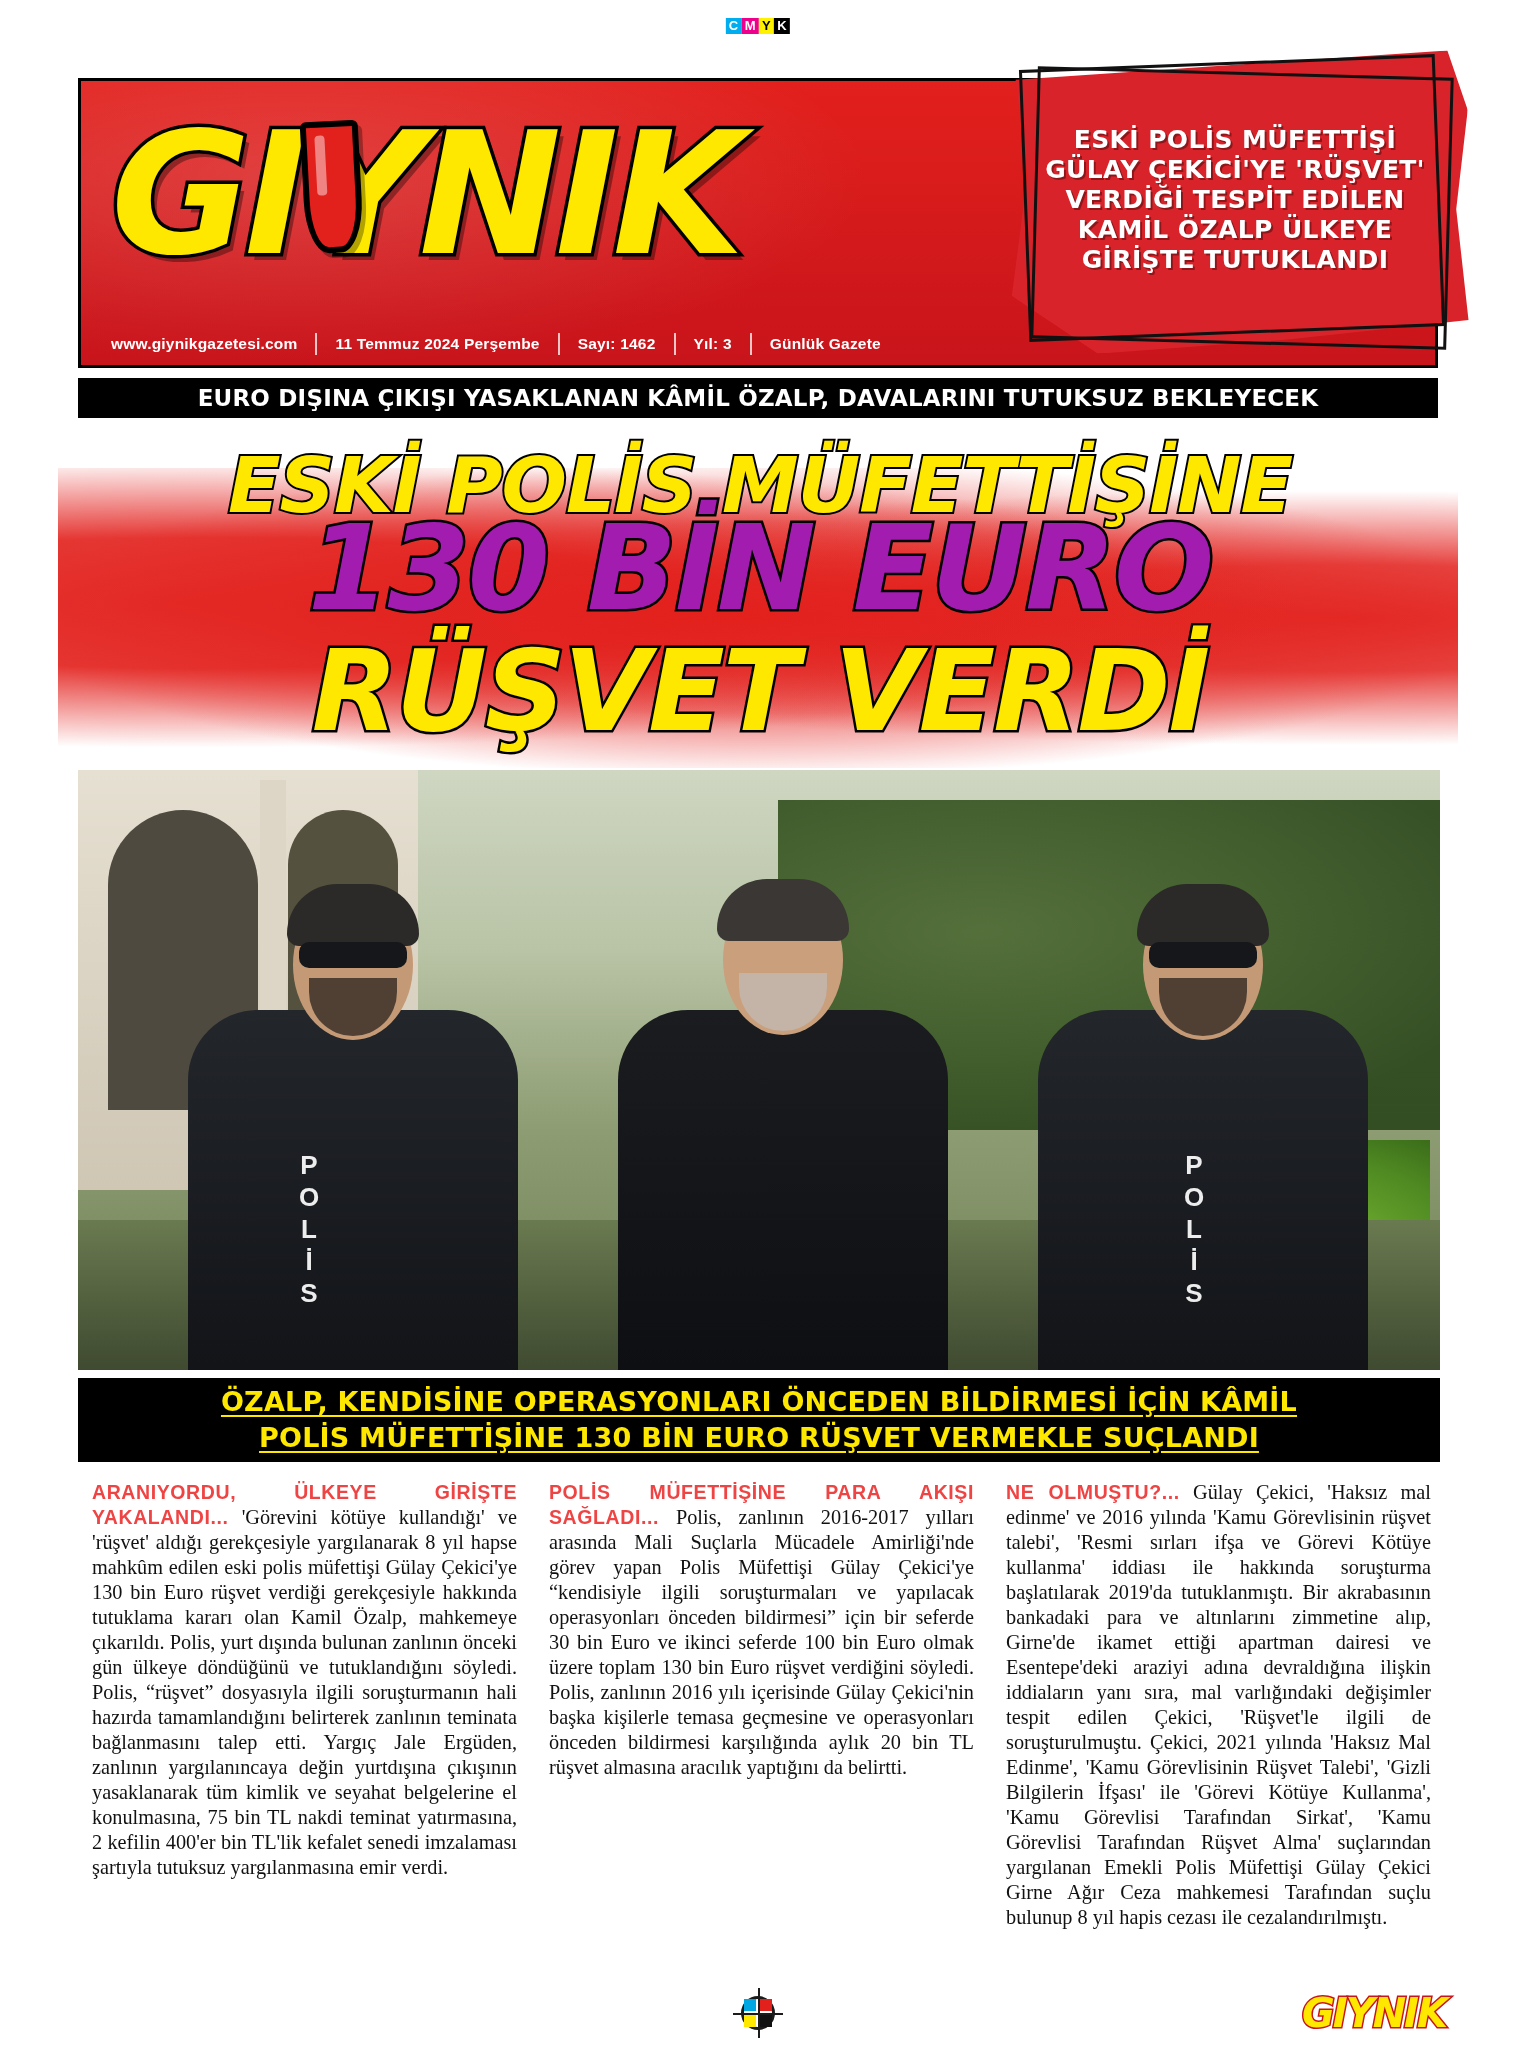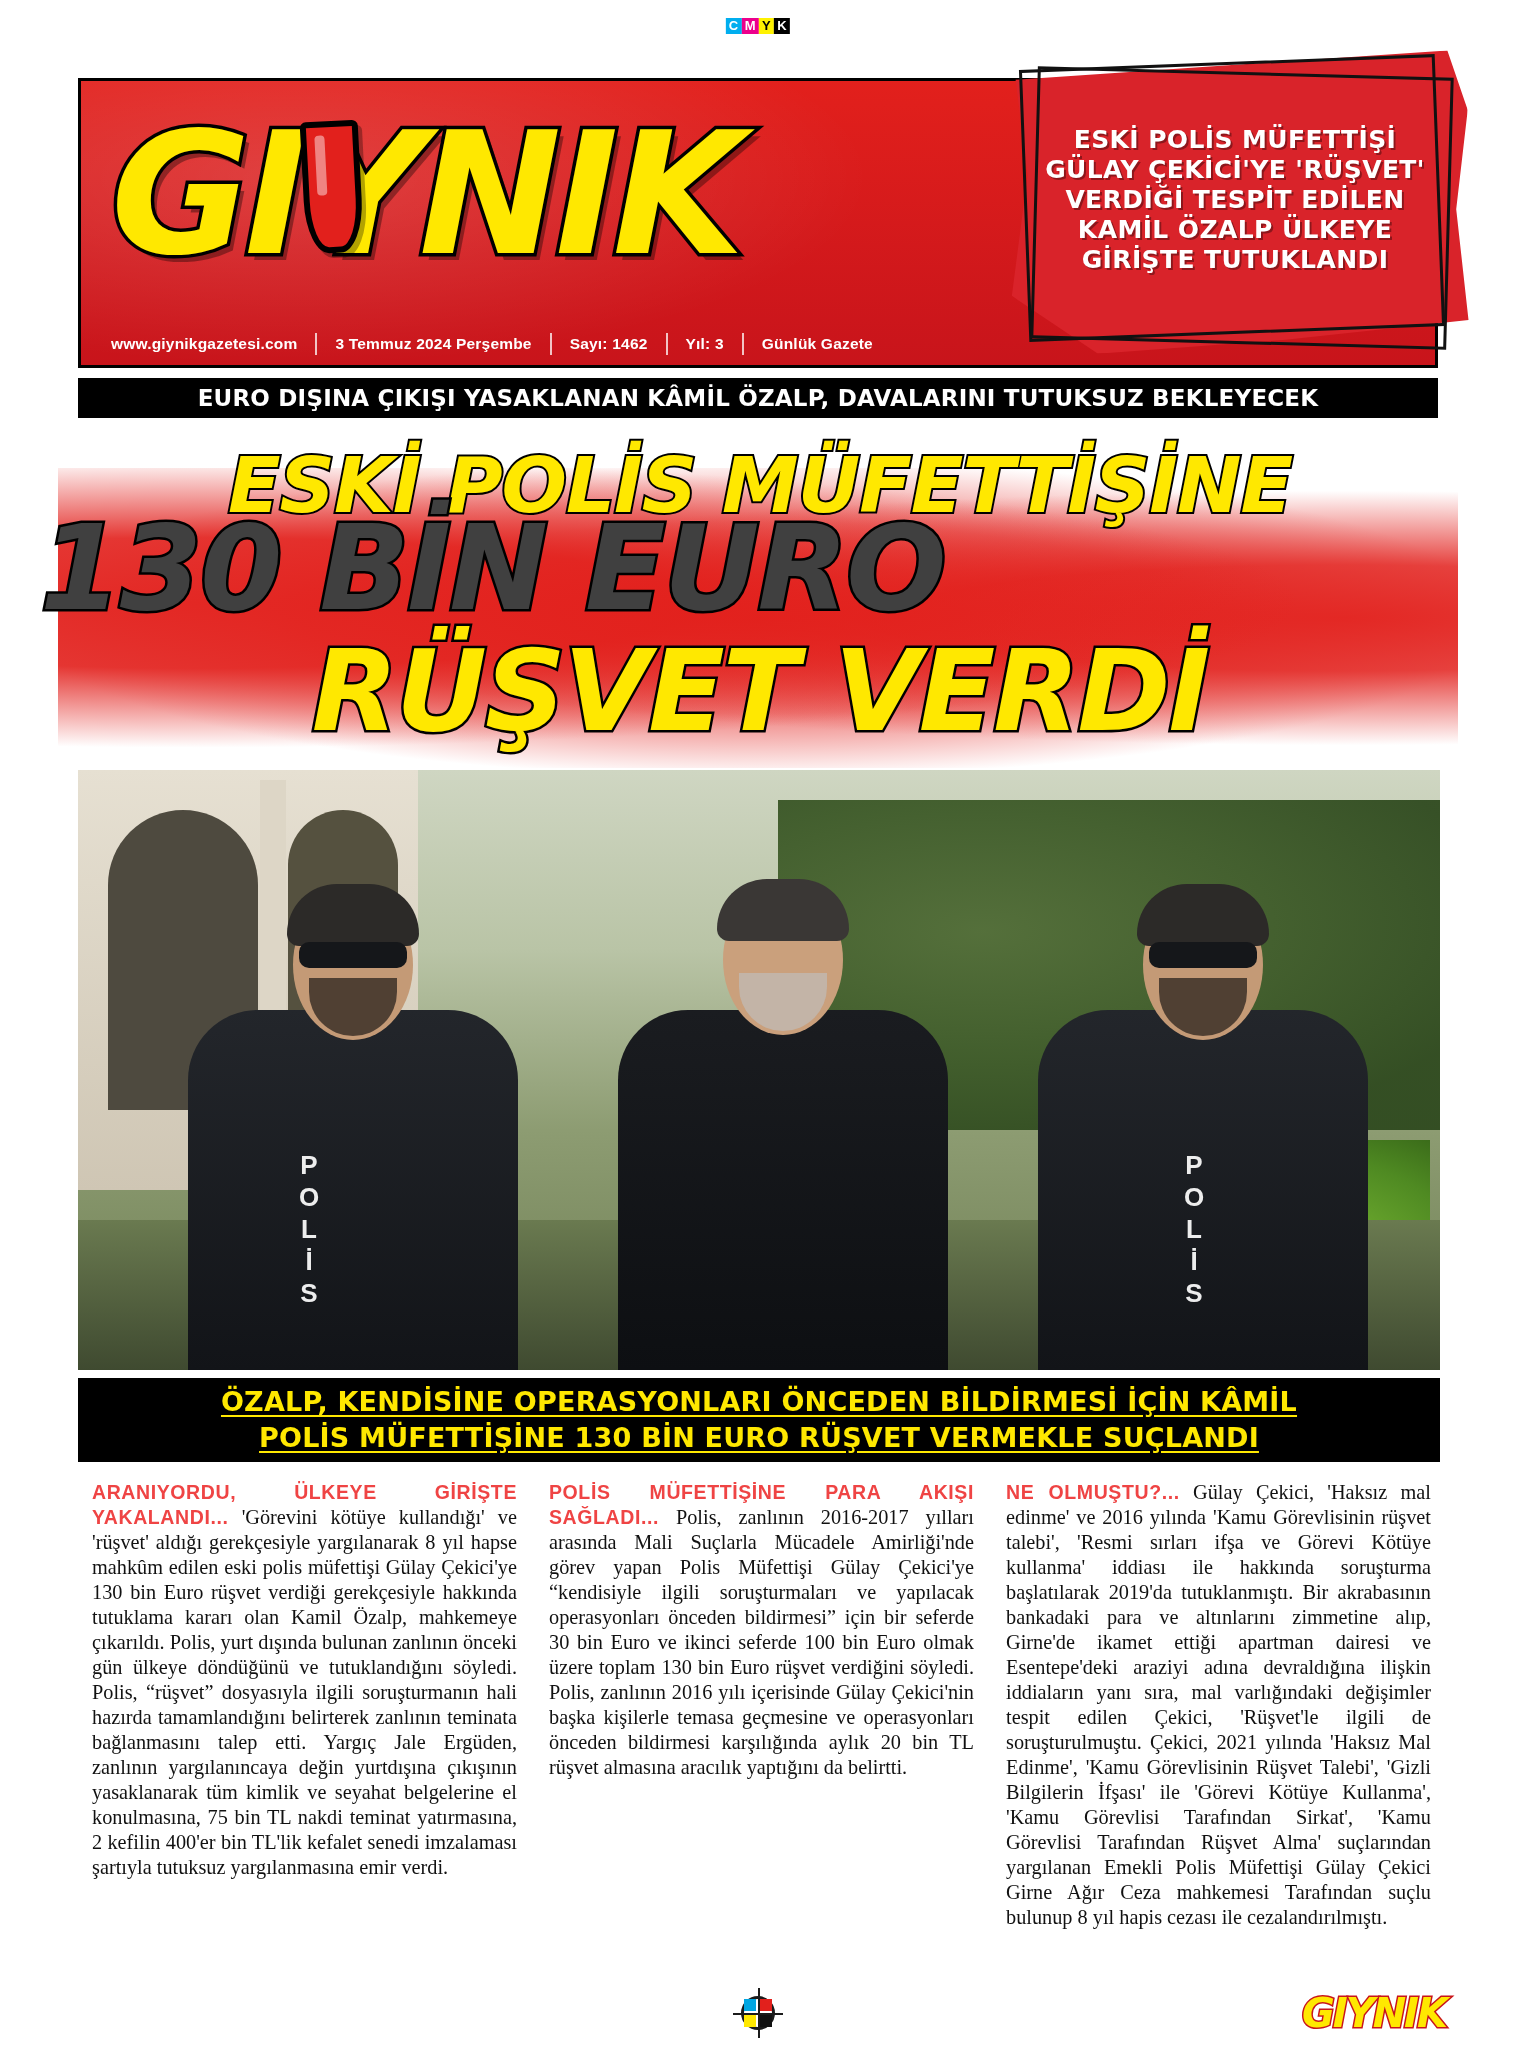--- a/index.html
+++ b/index.html
@@ -230,27 +230,27 @@
     -webkit-text-stroke: 4px #000;
     paint-order: stroke fill;
     letter-spacing: -1px;
     margin-top: 24px;
   }
   .hl2 {
     position: absolute;
     top: 84px;
     left: 0;
     width: 1440px;
-    text-align: left;
+    text-align: center;
     font-family: "DejaVu Sans", sans-serif;
     font-weight: bold;
     font-style: italic;
     font-size: 118px;
     line-height: 128px;
-    color: #404040;
+    color: #a21caf;
     -webkit-text-stroke: 5px #000;
     paint-order: stroke fill;
     letter-spacing: -2px;
   }
   .hl3 {
     position: absolute;
     top: 210px;
     left: 0;
     width: 1440px;
     text-align: center;
@@ -474,21 +474,21 @@
     <span class="cmyk-k">K</span>
   </div>
 
   <div class="masthead">
     <div class="mast-shine"></div>
     <div class="logo">GIYNIK</div>
     <div class="logo-dot"></div>
     <div class="mast-info">
       <div class="cell">www.giynikgazetesi.com</div>
       <div class="sep"></div>
-      <div class="cell">3 Temmuz 2024 Perşembe</div>
+      <div class="cell">11 Temmuz 2024 Perşembe</div>
       <div class="sep"></div>
       <div class="cell">Sayı: 1462</div>
       <div class="sep"></div>
       <div class="cell">Yıl: 3</div>
       <div class="sep"></div>
       <div class="cell">Günlük Gazete</div>
     </div>
   </div>
 
   <div class="flash">

